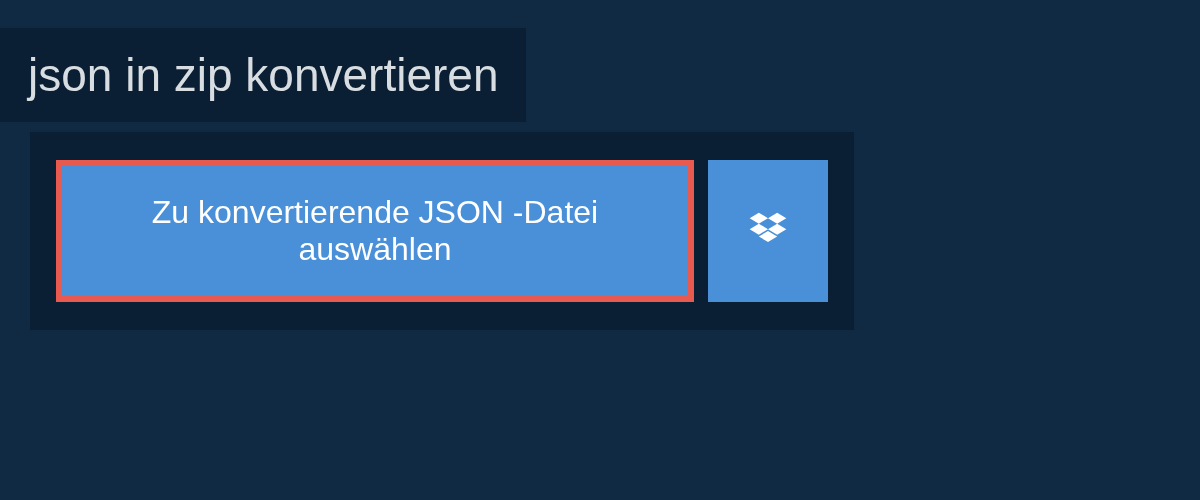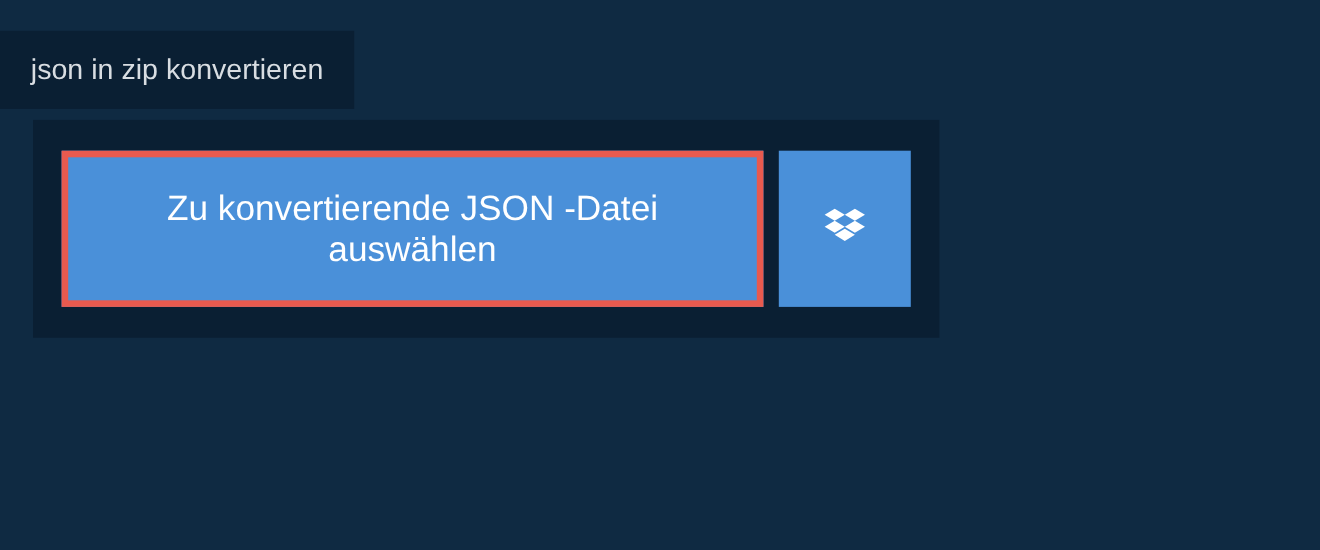--- a/index.html
+++ b/index.html
@@ -15,21 +15,21 @@
       overflow: hidden;
     }
     .header {
       background-color: #0a1f33;
       padding: 20px 28px;
       display: inline-block;
       margin-top: 28px;
     }
     .header-title {
       color: #d8dde2;
-      font-size: 26px;
+      font-size: 46px;
       font-weight: 400;
     }
     .button-panel {
       background-color: #0a1f33;
       margin: 10px 30px 0 30px;
       padding: 28px 26px;
       display: flex;
       gap: 14px;
       width: 824px;
     }

